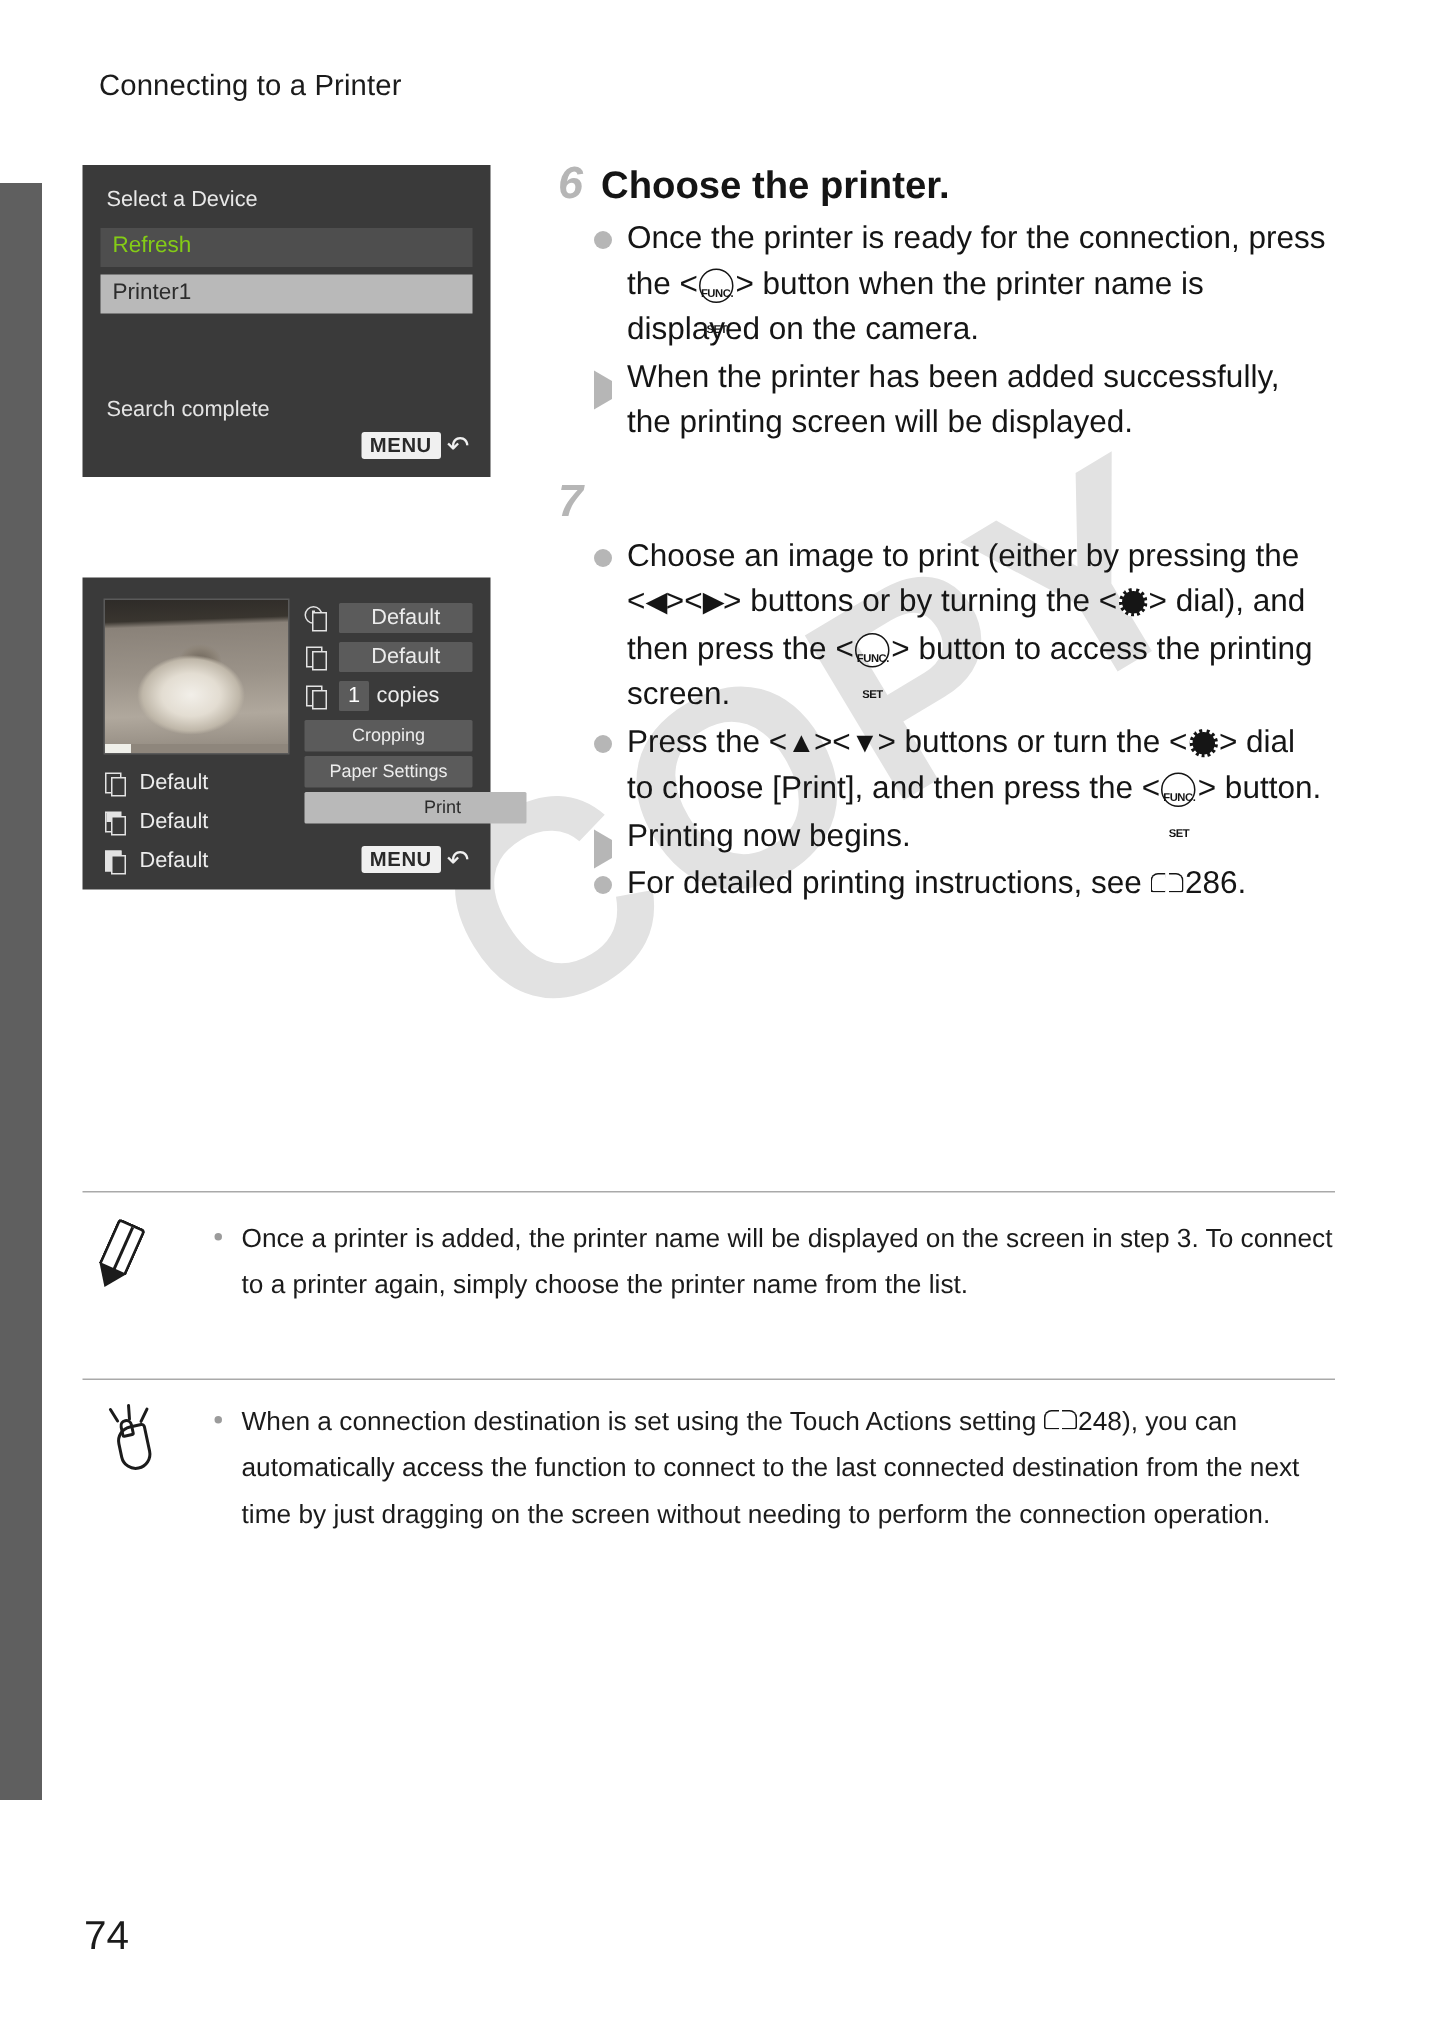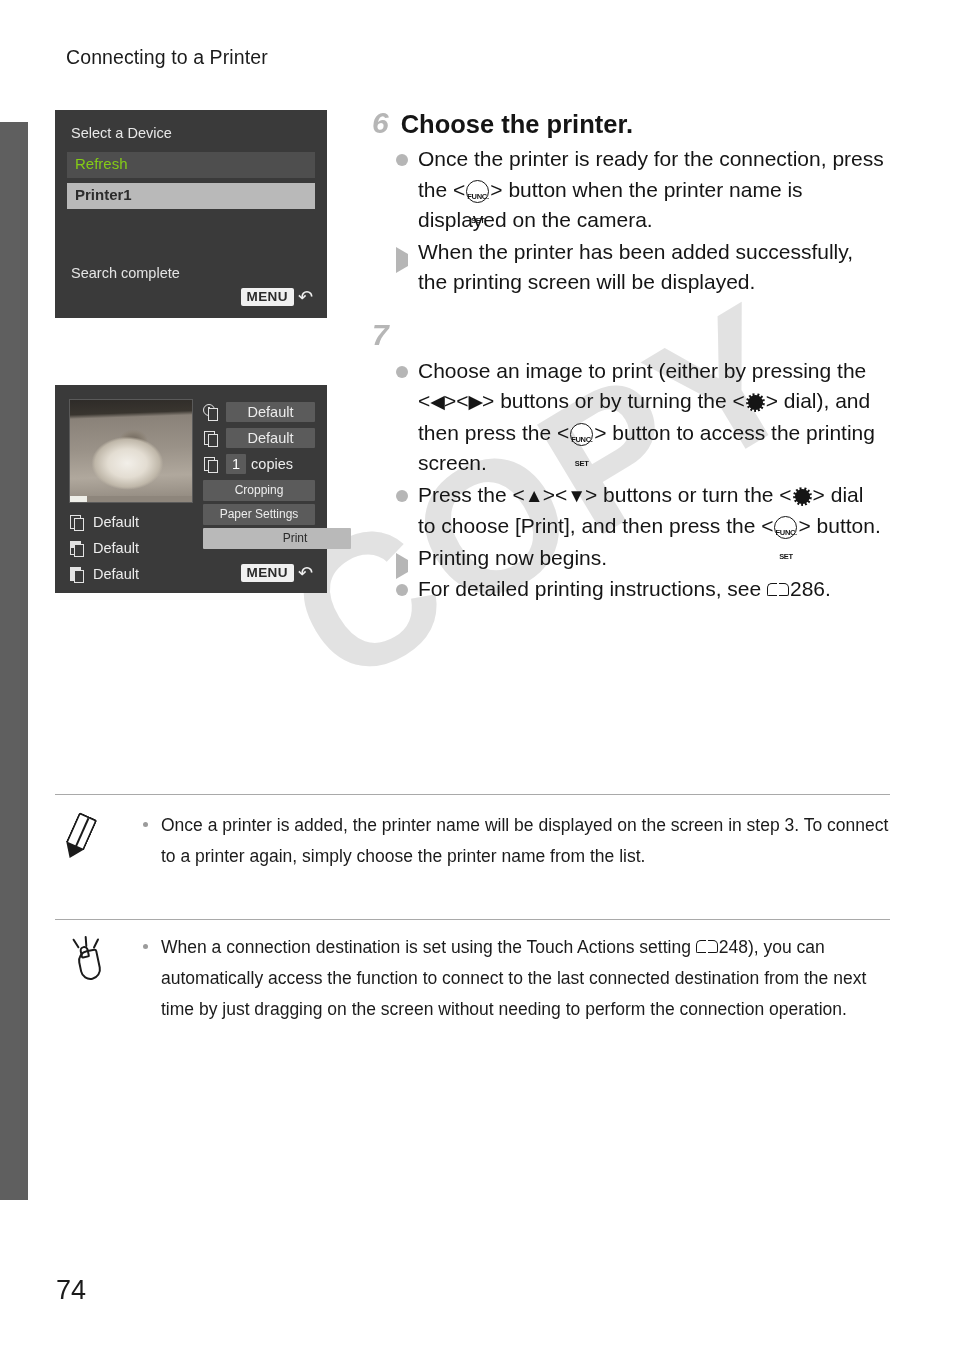--- a/index.html
+++ b/index.html
@@ -77,21 +77,21 @@
   .sd-title {
     position: absolute; left: 16px; top: 15px;
     font-size: 14.5px; color: #e8e8e8;
   }
   .sd-row {
     position: absolute; left: 12px; width: 248px; height: 26px;
     box-sizing: border-box; padding: 3px 0 0 8px;
     font-size: 15px;
   }
   .sd-row.refresh   { top: 42px;  background: #4e4e4e; color: #84cc16; }
-  .sd-row.selected  { top: 73px;  background: #b9b9b9; color: #2c2c2c; font-weight: bold; }
+  .sd-row.selected  { top: 73px;  background: #b9b9b9; color: #2c2c2c; }
   .sd-status {
     position: absolute; left: 16px; top: 155px;
     font-size: 14.5px; color: #e4e4e4;
   }
 
   .menu-badge {
     position: absolute;
     display: inline-flex; align-items: flex-start; gap: 4px;
   }
   .menu-badge .menu-chip {

